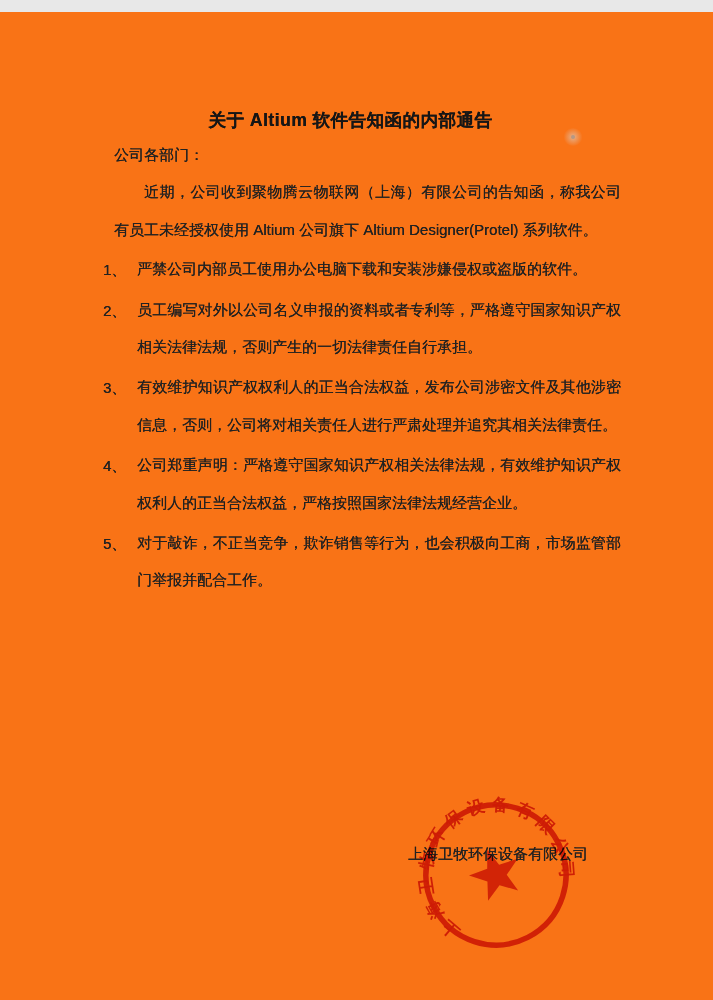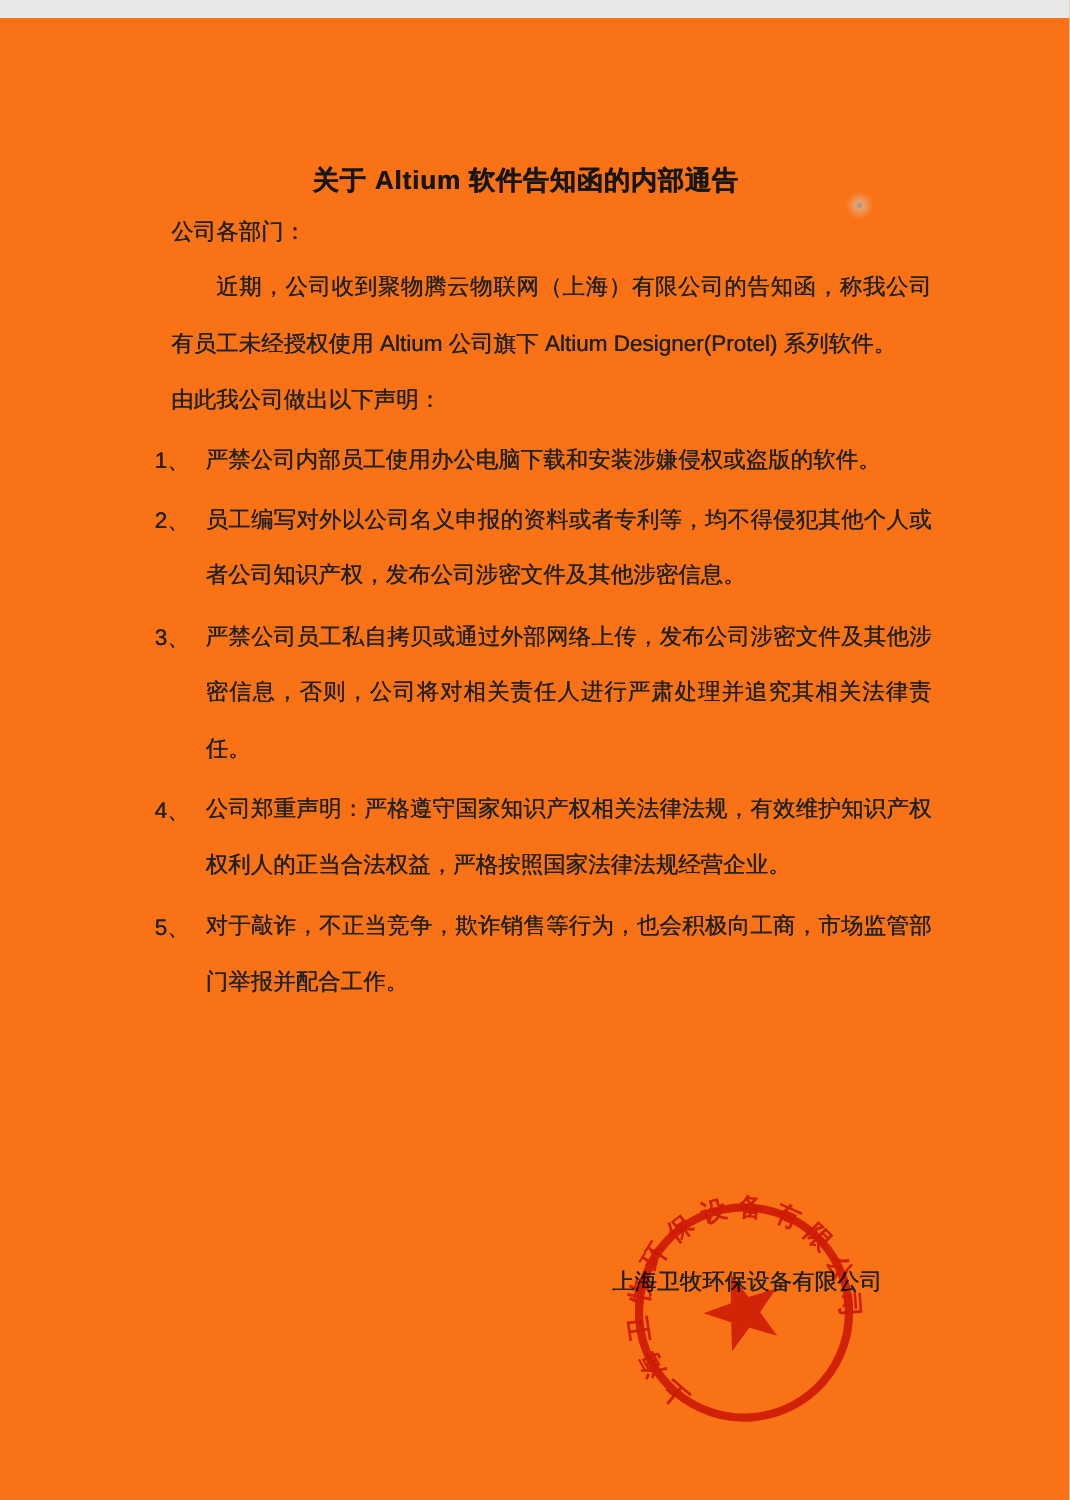--- a/index.html
+++ b/index.html
@@ -93,35 +93,34 @@
   <div class="noise-halo"></div>
   <div class="noise-speck"></div>
 
   <div class="content">
 
     <p class="salutation">公司各部门：</p>
 
     <p class="para">近期，公司收到聚物腾云物联网（上海）有限公司的告知函，称我公司有员工未经授权使用 Altium 公司旗下 Altium Designer(Protel) 系列软件。</p>
 
 
-    <p class="no-indent">由此我公司做出以下声明：</p>
 
     <div class="item">
       <span class="item-num">1、</span>
       <span class="item-text">严禁公司内部员工使用办公电脑下载和安装涉嫌侵权或盗版的软件。</span>
     </div>
 
     <div class="item">
       <span class="item-num">2、</span>
-      <span class="item-text">员工编写对外以公司名义申报的资料或者专利等，均不得侵犯其他个人或者公司知识产权，发布公司涉密文件及其他涉密信息。</span>
+      <span class="item-text">员工编写对外以公司名义申报的资料或者专利等，严格遵守国家知识产权相关法律法规，否则产生的一切法律责任自行承担。</span>
     </div>
 
     <div class="item">
       <span class="item-num">3、</span>
-      <span class="item-text">严禁公司员工私自拷贝或通过外部网络上传，发布公司涉密文件及其他涉密信息，否则，公司将对相关责任人进行严肃处理并追究其相关法律责任。</span>
+      <span class="item-text">有效维护知识产权权利人的正当合法权益，发布公司涉密文件及其他涉密信息，否则，公司将对相关责任人进行严肃处理并追究其相关法律责任。</span>
     </div>
 
     <div class="item">
       <span class="item-num">4、</span>
       <span class="item-text">公司郑重声明：严格遵守国家知识产权相关法律法规，有效维护知识产权权利人的正当合法权益，严格按照国家法律法规经营企业。</span>
     </div>
 
     <div class="item">
       <span class="item-num">5、</span>
       <span class="item-text">对于敲诈，不正当竞争，欺诈销售等行为，也会积极向工商，市场监管部门举报并配合工作。</span>

